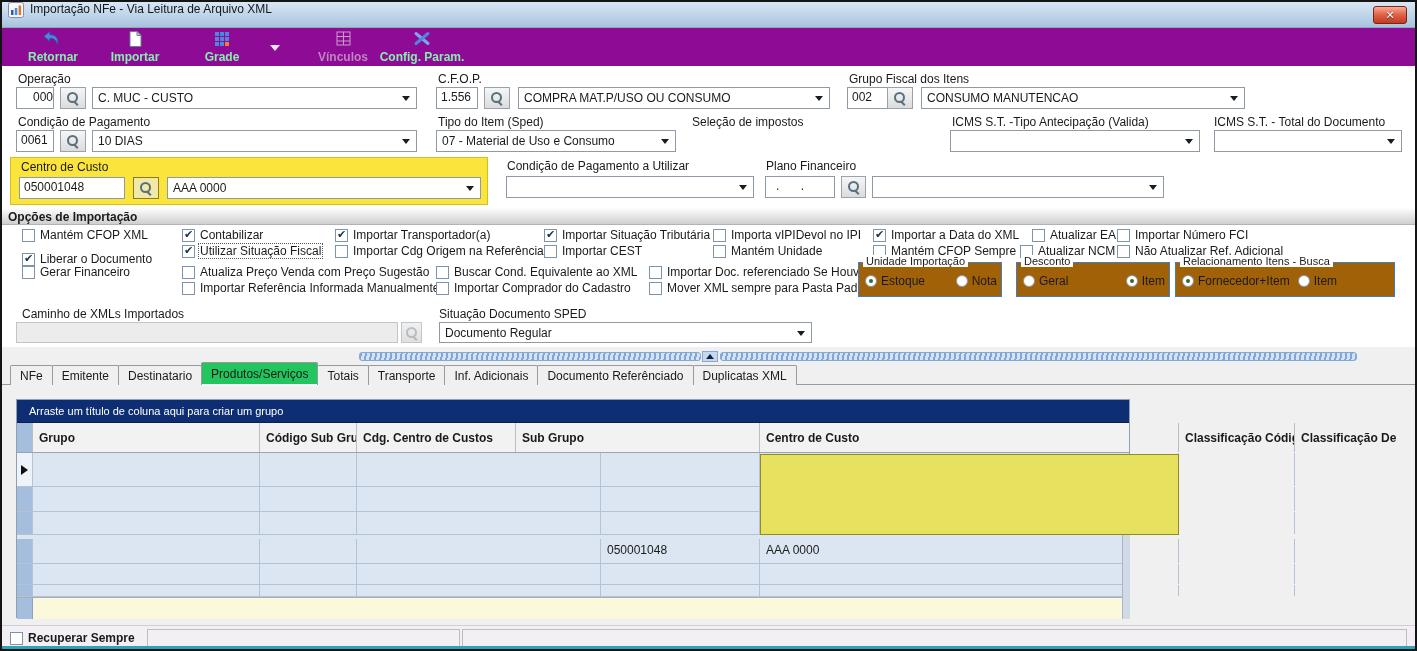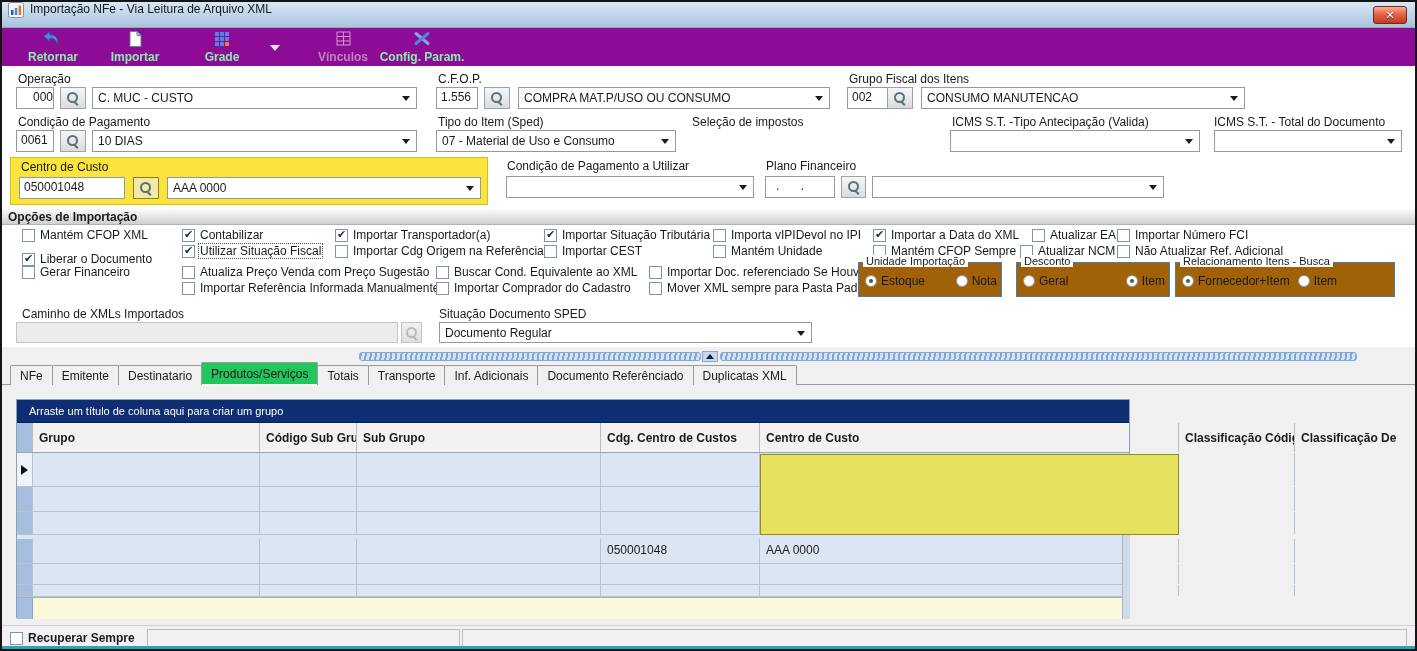--- a/index.html
+++ b/index.html
@@ -387,22 +387,22 @@
     <div class="tab">Documento Referênciado</div>
     <div class="tab">Duplicatas XML</div>
   </div>
 
   <div class="grid">
     <div class="gnavy">Arraste um título de coluna aqui para criar um grupo</div>
     <div class="ghead">
       <div class="hc c0 ind"></div>
       <div class="hc c1">Grupo</div>
       <div class="hc c2">Código Sub Grupo</div>
+      <div class="hc c4">Cdg. Centro de Custos</div>
       <div class="hc c3">Sub Grupo</div>
-      <div class="hc c4">Cdg. Centro de Custos</div>
       <div class="hc c5">Centro de Custo</div>
       <div class="hc c6">Classificação Código</div>
       <div class="hc c7">Classificação De</div>
     </div>
 
     <div class="ycell"></div>
     <div class="vscroll"></div>
 
     <div class="grow r0">
       <div class="gc c0 ind first">

